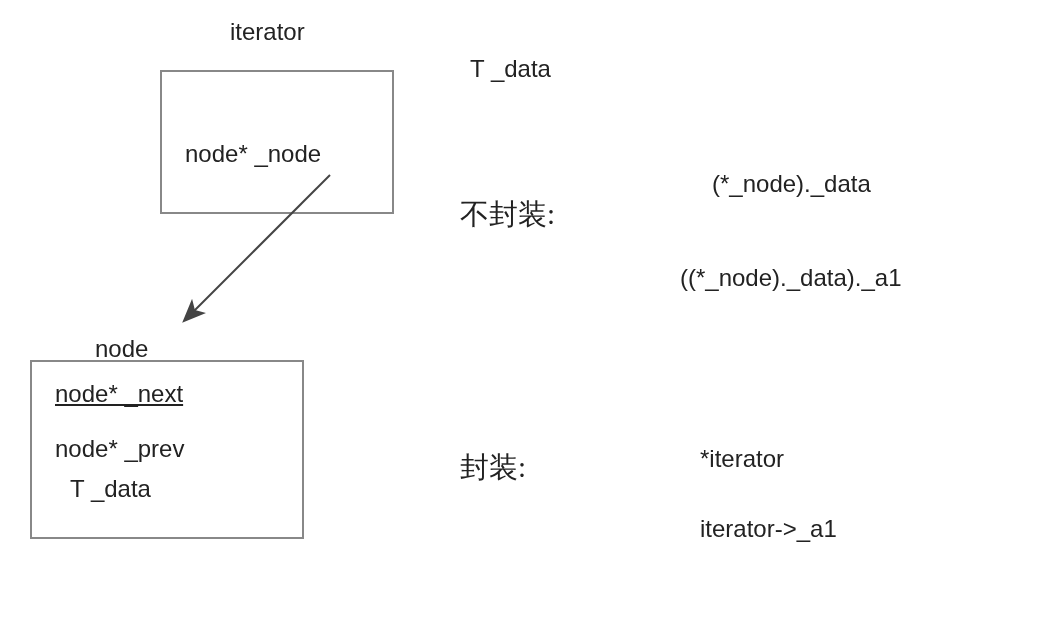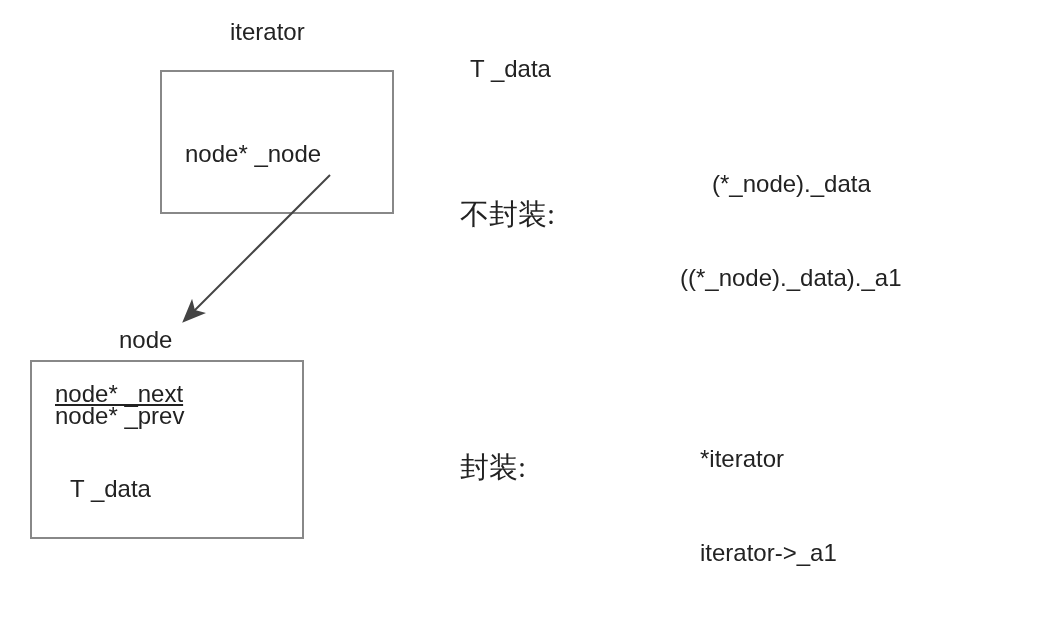--- a/index.html
+++ b/index.html
@@ -40,23 +40,23 @@
 </head>
 <body>
 
 <div class="box" style="left:160px; top:70px; width:230px; height:140px;">
 </div>
 <div class="label" style="left:230px; top:18px;">iterator</div>
 <div class="label" style="left:185px; top:140px;">node*  _node</div>
 
 <div class="box" style="left:30px; top:360px; width:270px; height:175px;">
 </div>
-<div class="label" style="left:95px; top:326px;margin-left:24px;">node</div>
+<div class="label" style="left:95px; top:335px;">node</div>
 <div class="label" style="left:55px; top:380px;text-decoration:underline;">node* _next</div>
-<div class="label" style="left:55px; top:402px;">node* _prev</div>
+<div class="label" style="left:55px; top:435px;">node* _prev</div>
 <div class="label" style="left:70px; top:475px;">T _data</div>
 
 <svg class="arrow">
   <defs>
     <marker id="arrowhead" markerWidth="12" markerHeight="10" refX="10" refY="5" orient="auto">
       <path d="M0,0 L12,5 L0,10 L3,5 Z" fill="#444"></path>
     </marker>
   </defs>
   <line x1="330" y1="175" x2="185" y2="320" stroke="#444" stroke-width="2" marker-end="url(#arrowhead)"></line>
 </svg>
@@ -66,13 +66,13 @@
 <div class="cn label" style="left:460px; top:195px;">不封装:</div>
 
 <div class="label" style="left:712px; top:170px;">(*_node)._data</div>
 
 <div class="label" style="left:680px; top:240px;margin-top:24px;">((*_node)._data)._a1</div>
 
 <div class="cn label" style="left:460px; top:448px;">封装:</div>
 
 <div class="label" style="left:700px; top:445px;text-align:right;">*iterator</div>
 
-<div class="label" style="left:700px; top:515px;margin-top:24px;">iterator-&gt;_a1</div>
+<div class="label" style="left:700px; top:515px;">iterator-&gt;_a1</div>
 
 </body></html>

